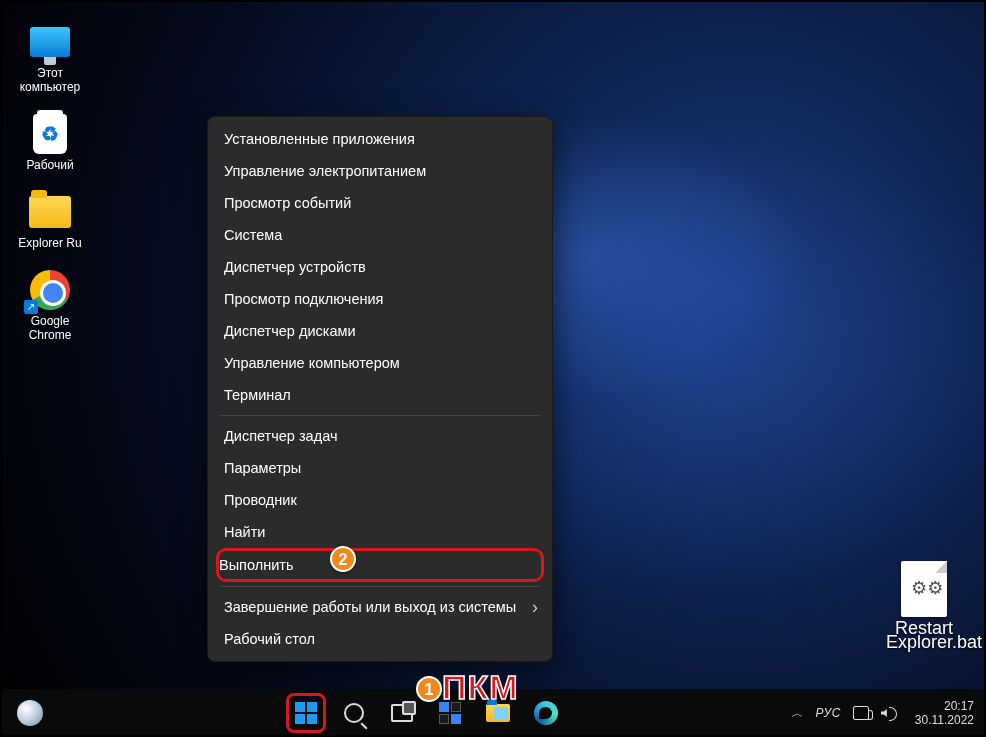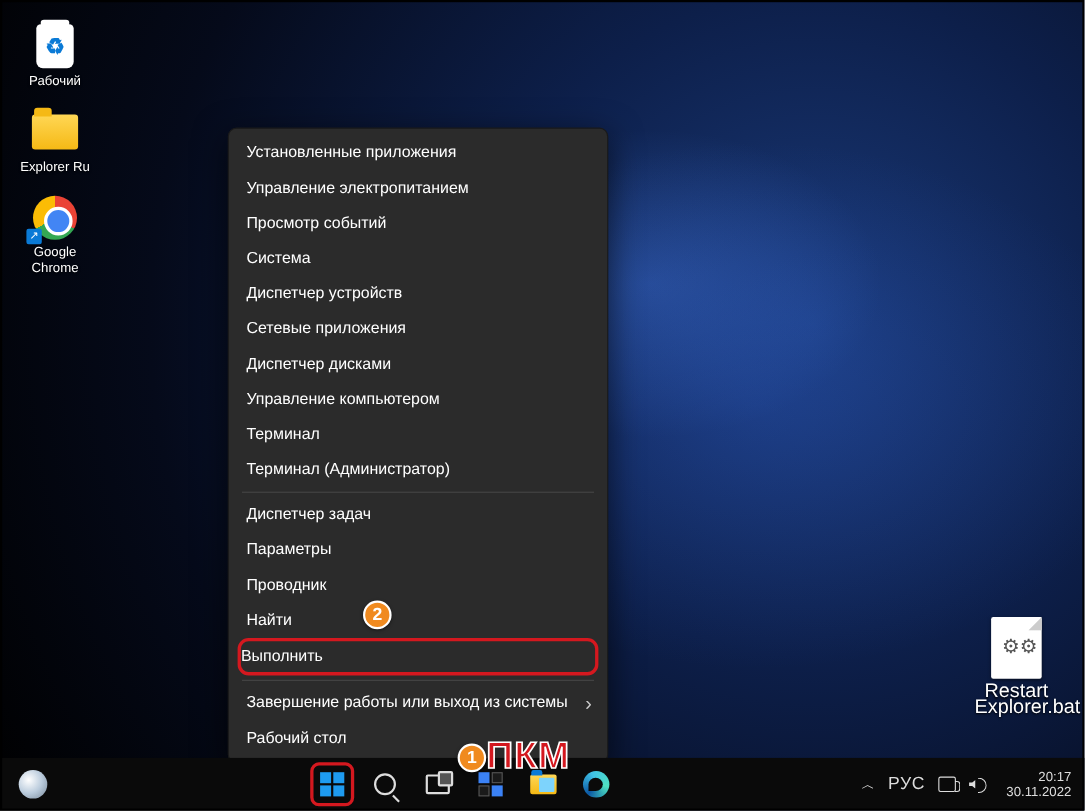--- a/index.html
+++ b/index.html
@@ -72,35 +72,41 @@
   .widgets span:nth-child(3){background:#1a1a1a;border:1px solid #555;} .widgets span:nth-child(4){background:#3b82f6;}
   .explorer-ico { width:24px; height:18px; background:linear-gradient(#ffd755,#f5b915); border-radius:2px; position:relative; }
   .explorer-ico::before { content:""; position:absolute; top:-4px; left:1px; width:10px; height:5px; background:#0a7ad6; border-radius:2px 2px 0 0; }
   .explorer-ico::after { content:""; position:absolute; inset:3px 2px 2px 8px; background:#7dd3fc; border-radius:1px; }
   .edge-ico { width:24px; height:24px; border-radius:50%; background:conic-gradient(from 220deg,#0c59a4,#40c2e7,#4fe3c1,#0c59a4); position:relative; }
   .edge-ico::after { content:""; position:absolute; top:6px; left:5px; width:13px; height:12px; border-radius:50% 50% 50% 0; background:#0a0a0a; }
 
   .tb-right { display:flex; align-items:center; gap:12px; padding-right:6px; color:#ddd; font-size:12px; }
   .tray-ico { cursor:pointer; display:flex; align-items:center; }
   .chev { font-size:12px; }
-  .lang { font-size:16px; letter-spacing:.5px; }
+  .lang { font-size:12px; letter-spacing:.5px;font-style:italic; }
   .net { width:16px; height:14px; border:1.5px solid #ddd; border-radius:2px; position:relative; }
   .net::after { content:""; position:absolute; right:-5px; top:3px; width:4px; height:8px; border-right:1.5px solid #ddd; border-top:1.5px solid #ddd; border-bottom:1.5px solid #ddd; border-radius:0 3px 3px 0;}
   .vol { width:16px; height:14px; position:relative; }
   .vol::before { content:""; position:absolute; left:0; top:3px; width:6px; height:8px; background:#ddd; clip-path:polygon(0 30%,50% 30%,100% 0,100% 100%,50% 70%,0 70%);}
   .vol::after { content:""; position:absolute; right:0; top:1px; width:7px; height:12px; border:1.5px solid #ddd; border-left:none; border-radius:0 10px 10px 0;}
   .clock { text-align:right; line-height:14px; font-size:12px; padding:0 6px; cursor:pointer; }
 </style>
 </head>
 <body>
 <div class="screen">
 
   <div class="desktop-icons">
     <div class="di">
       <div class="ico">
+          <div class="monitor"></div>
+        </div>
+      <div class="lbl">Этот<br>компьютер</div>
+    </div>
+    <div class="di">
+      <div class="ico">
           <div class="bin">
             <span class="arrows">♻</span>
           </div>
         </div>
       <div class="lbl">Рабочий</div>
     </div>
     <div class="di">
       <div class="ico">
           <div class="folder"></div>
         </div>
@@ -121,25 +127,24 @@
       </div>
     <div class="lbl">Restart<br>Explorer.bat</div>
   </div>
 
   <div class="ctx" id="ctx">
       <div class="item">Установленные приложения</div>
       <div class="item">Управление электропитанием</div>
       <div class="item">Просмотр событий</div>
       <div class="item">Система</div>
       <div class="item">Диспетчер устройств</div>
-      <div class="item">Сетевые приложения</div>
+      <div class="item">Просмотр подключения</div>
       <div class="item">Диспетчер дисками</div>
       <div class="item">Управление компьютером</div>
       <div class="item">Терминал</div>
-      <div class="item">Терминал (Администратор)</div>
       <div class="sep"></div>
       <div class="item">Диспетчер задач</div>
       <div class="item">Параметры</div>
       <div class="item">Проводник</div>
       <div class="item">Найти</div>
       <div class="item hl">Выполнить</div>
       <div class="sep"></div>
       <div class="item sub">Завершение работы или выход из системы</div>
       <div class="item">Рабочий стол</div>
     </div>

